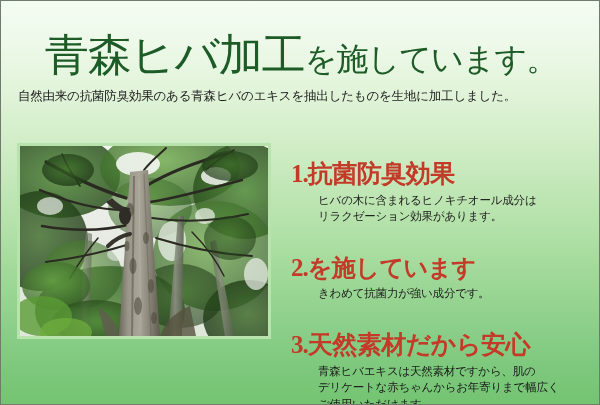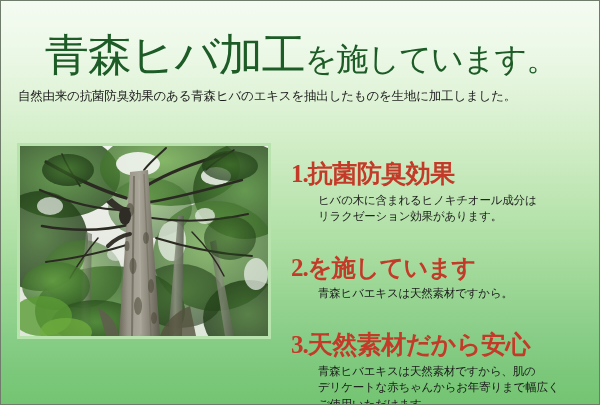--- a/index.html
+++ b/index.html
@@ -209,21 +209,21 @@
       <div class="item-head"><span class="num">1.</span><span>抗菌防臭効果</span></div>
       <div class="item-body">
         <div>ヒバの木に含まれるヒノキチオール成分は</div>
         <div>リラクゼーション効果があります。</div>
       </div>
     </div>
 
     <div class="item item-2">
       <div class="item-head"><span class="num">2.</span><span>を施しています</span></div>
       <div class="item-body">
-        <div>青森ヒバエキスは天然素材ですから。</div>
+        <div>きわめて抗菌力が強い成分です。</div>
       </div>
     </div>
 
     <div class="item item-3">
       <div class="item-head"><span class="num">3.</span><span>天然素材だから安心</span></div>
       <div class="item-body">
         <div>青森ヒバエキスは天然素材ですから、肌の</div>
         <div>デリケートな赤ちゃんからお年寄りまで幅広く</div>
         <div>ご使用いただけます。</div>
       </div>

